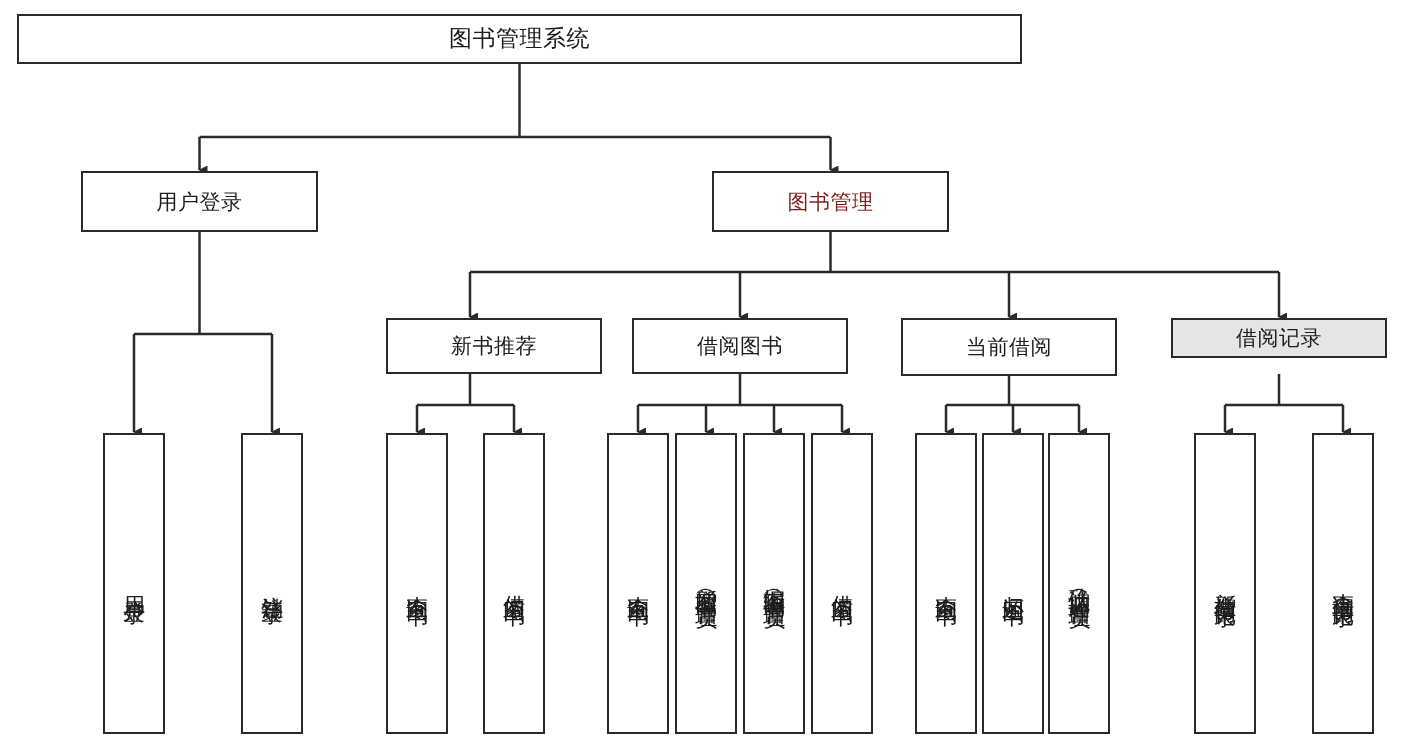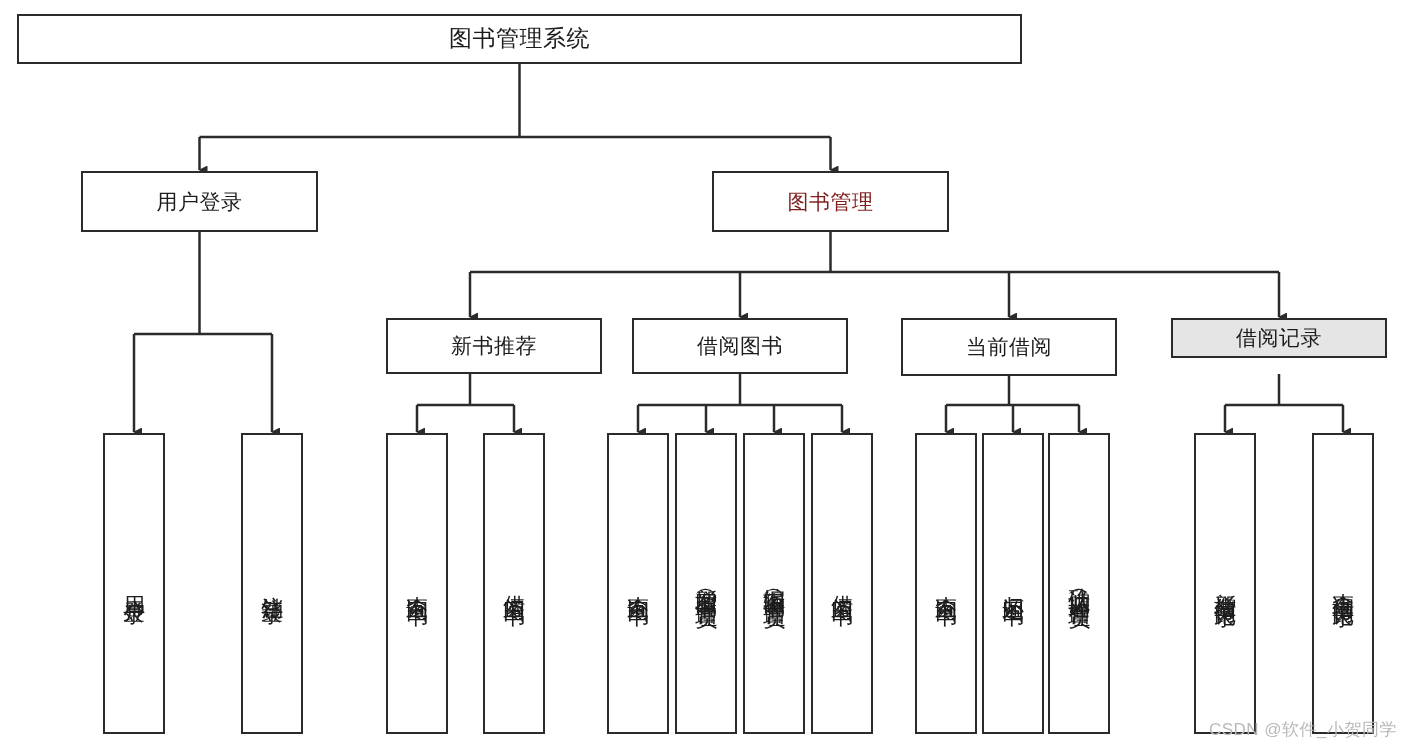--- a/index.html
+++ b/index.html
@@ -169,15 +169,14 @@
         <span class="node-label" style="color: rgb(28, 28, 28);">确认归还（管理员）</span>
       </div>
       <div class="node-box vertical" style="left: 1194px; top: 433px; width: 62px; height: 301px; border-color: rgb(43, 43, 43); background: rgb(255, 255, 255);">
         <span class="node-label" style="color: rgb(28, 28, 28);">新增借阅记录</span>
       </div>
       <div class="node-box vertical" style="left: 1312px; top: 433px; width: 62px; height: 301px; border-color: rgb(43, 43, 43); background: rgb(255, 255, 255);">
         <span class="node-label" style="color: rgb(28, 28, 28);">查询借阅记录</span>
       </div>
     </div>
 
-  <div class="watermark">CSDN @软件_小贺同学</div>
 
 </div>
 
 </body></html>

